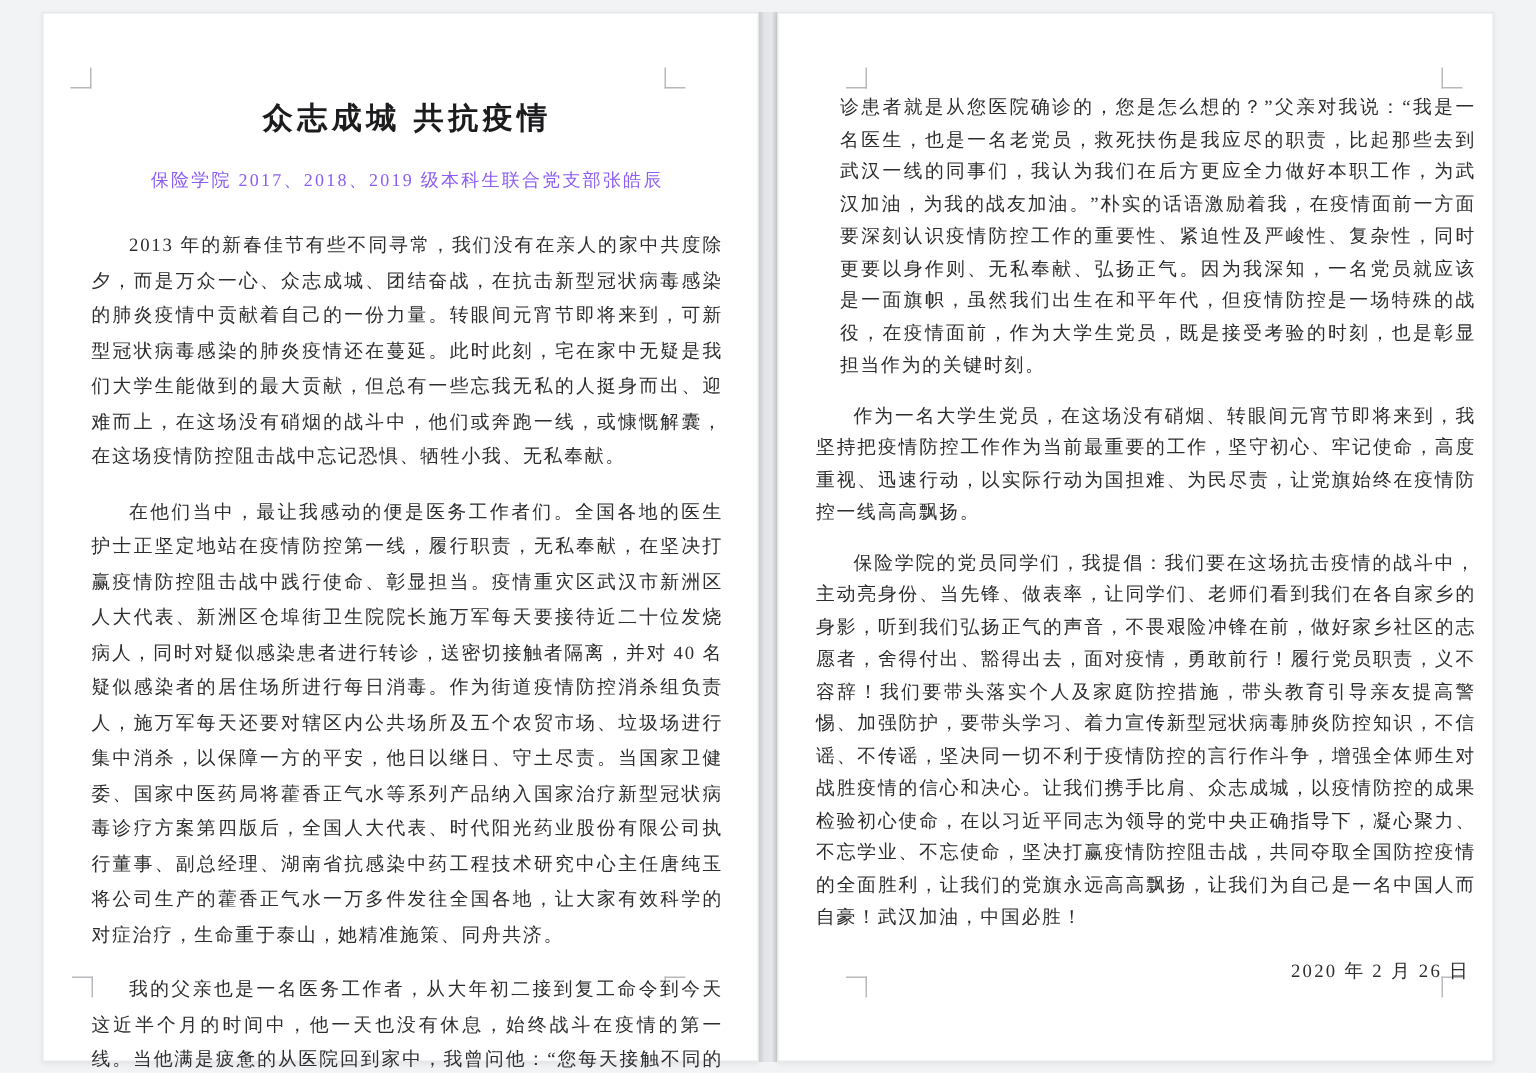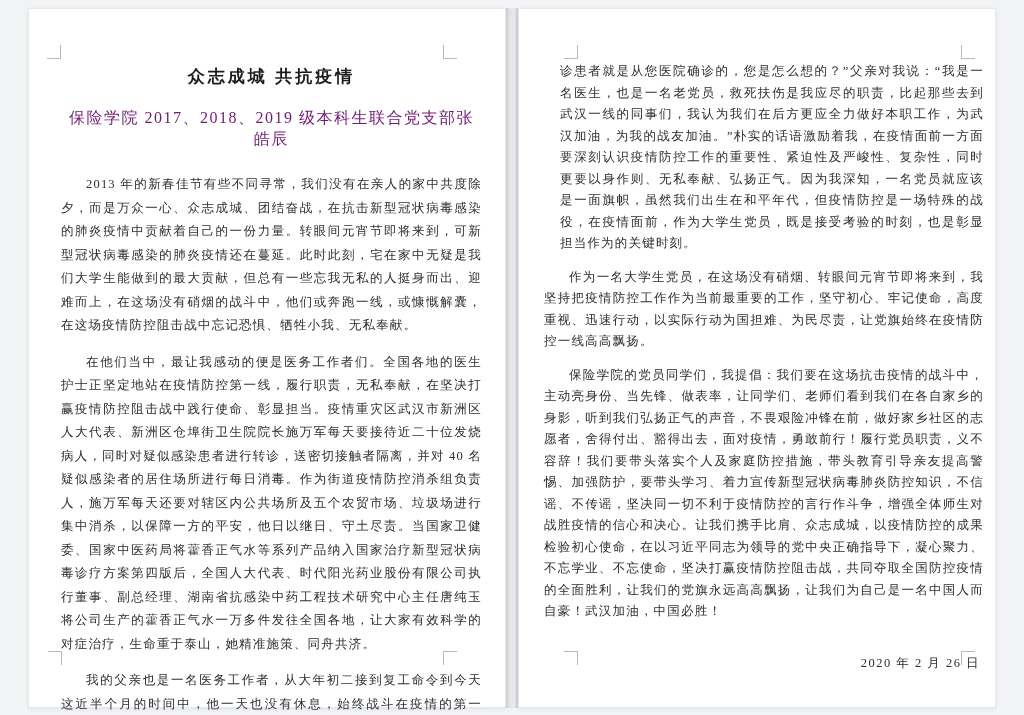--- a/index.html
+++ b/index.html
@@ -54,49 +54,49 @@
   }
   .page-right .text-area {
     top: 52px; left: 25px;
     width: 440px;
   }
   .doc-title {
     margin: 6px 0 0 0;
     text-align: center;
     font-family: "Liberation Sans", "DejaVu Sans", sans-serif;
     font-weight: bold;
-    font-size: 17px;
+    font-size: 20px;
     letter-spacing: 3px;
     color: #1c1c1e;
   }
   .doc-byline {
     margin: 20px 0 0 0;
     text-align: center;
-    font-size: 16px;
+    font-size: 12px;
     letter-spacing: 1.5px;
-    color: #701a75;
+    color: #8b5cf6;
   }
   .para {
     margin: 0 0 13px 0;
     font-size: 12.5px;
     line-height: 23.5px;
     letter-spacing: 1.2px;
     text-align: justify;
     text-justify: inter-character;
     text-indent: 2em;
   }
   .para.first-body { margin-top: 23px; }
   .para.last { margin-bottom: 0; }
   .page-right .para {
     line-height: 21.5px;
     margin-bottom: 12px;
   }
   .para.continuation { text-indent: 0; margin-left: 16px; }
   .date-line {
-    margin-top: 32px;
+    margin-top: 16px;
     text-align: right;
     font-size: 12.5px;
     letter-spacing: 1.5px;
     padding-right: 4px;
     color: #2d2d2f;
   }
 </style>
 </head>
 <body>
 

